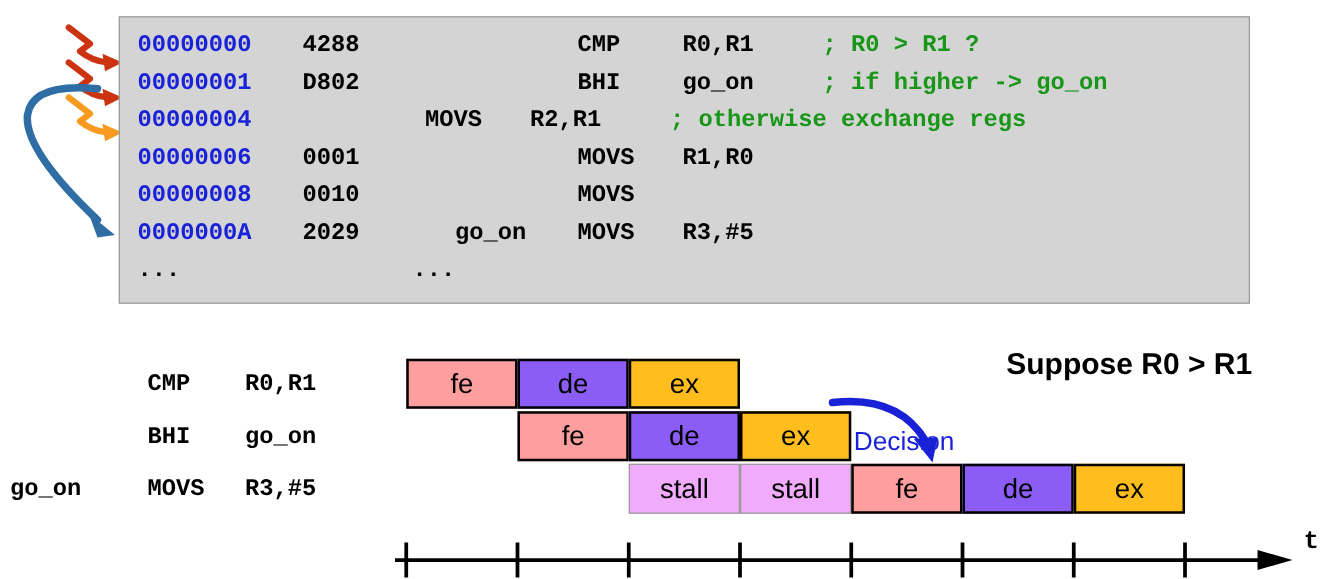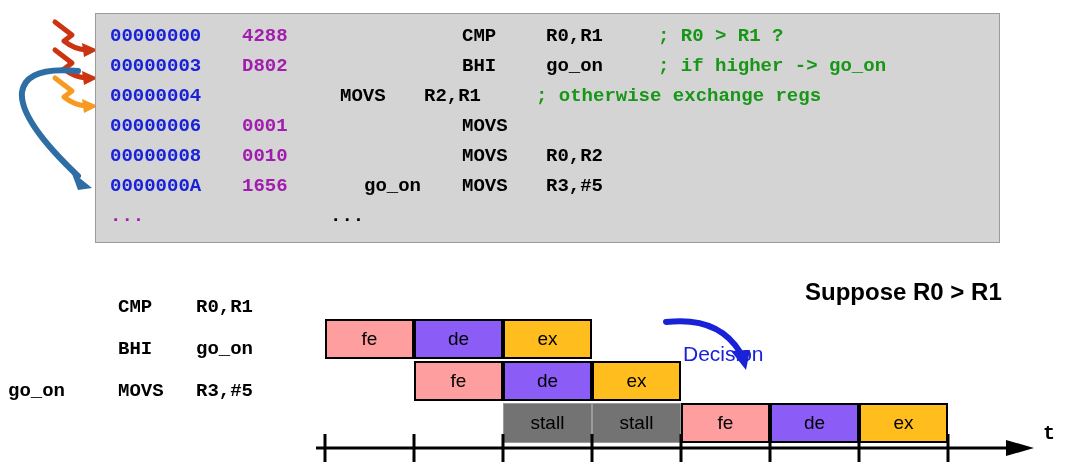--- a/index.html
+++ b/index.html
@@ -38,21 +38,21 @@
     display: flex;
     align-items: baseline;
     height: 30px;
     font-family: "Liberation Mono", "DejaVu Sans Mono", monospace;
     font-size: 19px;
     font-weight: bold;
     white-space: pre;
     letter-spacing: 0px;
   }
   .c-addr  { width: 132px; color: #1a22d8; flex: none; }
-  .c-enc   { width: 122px; color: #a21caf; flex: none; }
+  .c-enc   { width: 122px; color: #000000; flex: none; }
   .c-label { width: 98px; color: #000000; flex: none; }
   .c-mnem  { width: 84px; color: #000000; flex: none; }
   .c-ops   { width: 112px; color: #000000; flex: none; }
   .c-cmt   { color: #179617; flex: none; }
 
   
   #left-arrows {
     position: absolute;
     left: 16px;
     top: 16px;
@@ -85,29 +85,28 @@
 
   .stage {
     position: absolute;
     width: 89px;
     height: 40px;
     box-sizing: border-box;
     display: flex;
     align-items: center;
     justify-content: center;
     font-family: "Liberation Sans", sans-serif;
-    font-size: 19px;
+    font-size: 22px;
     color: #000000;
     border: 2px solid #000000;
-    margin-top: 32px;
   }
   .stage.fe    { background: #ff9e9e; }
   .stage.de    { background: #8b5cf6; }
   .stage.ex    { background: #ffbe1e; }
-  .stage.stall { background: #737373; border: 1px solid #9b9b9b; }
+  .stage.stall { background: #f0abfc; border: 1px solid #9b9b9b; }
 
   #decision-label {
     position: absolute;
     left: 683px;
     top: 32px;
     font-family: "Liberation Sans", sans-serif;
     font-size: 21px;
     color: #1a22d8;
     white-space: pre;
     margin-top: 48px;
@@ -175,25 +174,25 @@
         <path d="M 62 55 Q 10 50 6 76 Q 3 104 62 160" fill="none" stroke="#2f6ea5" stroke-width="6" stroke-linecap="round"></path>
         <path d="M 76 172 L 55 155 L 62 174 Z" fill="#2f6ea5"></path>
       </g>
     </svg>
   </div>
 
   <div id="code-panel">
     <div id="code-lines">
 
     <div class="code-line"><span class="c-addr">00000000</span><span class="c-enc">4288</span><span class="c-label"></span><span class="c-mnem">CMP</span><span class="c-ops">R0,R1</span><span class="c-cmt">; R0 &gt; R1 ?</span></div>
-        <div class="code-line"><span class="c-addr">00000003</span><span class="c-enc">D802</span><span class="c-label"></span><span class="c-mnem">BHI</span><span class="c-ops">go_on</span><span class="c-cmt">; if higher -&gt; go_on</span></div>
+        <div class="code-line"><span class="c-addr">00000001</span><span class="c-enc">D802</span><span class="c-label"></span><span class="c-mnem">BHI</span><span class="c-ops">go_on</span><span class="c-cmt">; if higher -&gt; go_on</span></div>
         <div class="code-line"><span class="c-addr">00000004</span><span class="c-label"></span><span class="c-mnem">MOVS</span><span class="c-ops">R2,R1</span><span class="c-cmt">; otherwise exchange regs</span></div>
-        <div class="code-line"><span class="c-addr">00000006</span><span class="c-enc">0001</span><span class="c-label"></span><span class="c-mnem">MOVS</span><span class="c-cmt"></span></div>
-        <div class="code-line"><span class="c-addr">00000008</span><span class="c-enc">0010</span><span class="c-label"></span><span class="c-mnem">MOVS</span><span class="c-ops">R0,R2</span><span class="c-cmt"></span></div>
-        <div class="code-line"><span class="c-addr">0000000A</span><span class="c-enc">1656</span><span class="c-label">go_on</span><span class="c-mnem">MOVS</span><span class="c-ops">R3,#5</span><span class="c-cmt"></span></div>
+        <div class="code-line"><span class="c-addr">00000006</span><span class="c-enc">0001</span><span class="c-label"></span><span class="c-mnem">MOVS</span><span class="c-ops">R1,R0</span><span class="c-cmt"></span></div>
+        <div class="code-line"><span class="c-addr">00000008</span><span class="c-enc">0010</span><span class="c-label"></span><span class="c-mnem">MOVS</span><span class="c-cmt"></span></div>
+        <div class="code-line"><span class="c-addr">0000000A</span><span class="c-enc">2029</span><span class="c-label">go_on</span><span class="c-mnem">MOVS</span><span class="c-ops">R3,#5</span><span class="c-cmt"></span></div>
         <div class="code-line"><span class="c-enc">...</span><span class="c-label"></span><span class="c-mnem">...</span><span class="c-ops"></span><span class="c-cmt"></span></div>
       </div>
   </div>
 
   <div id="pipeline">
 
     <div id="pipeline-rows">
         <div class="row-label rl-label" style="top: 25px;"></div>
         <div class="row-label rl-mnem" style="top: 25px;">CMP</div>
         <div class="row-label rl-ops" style="top: 25px;">R0,R1</div>

